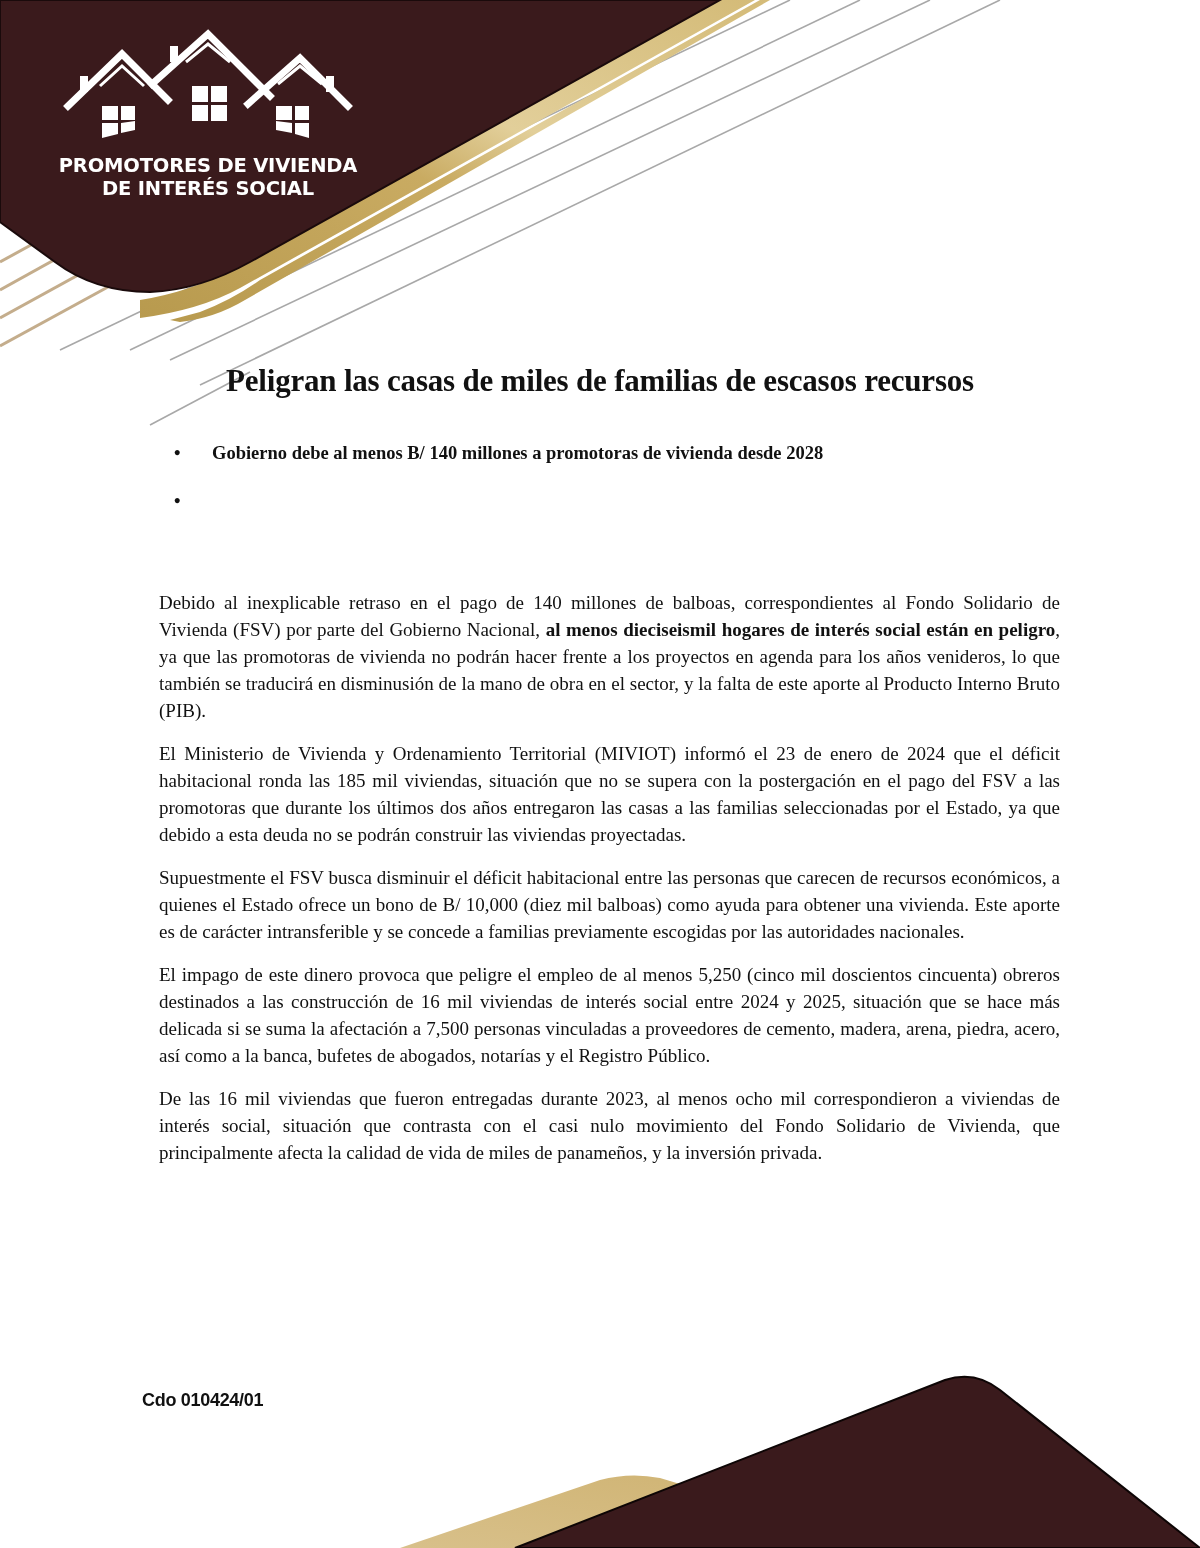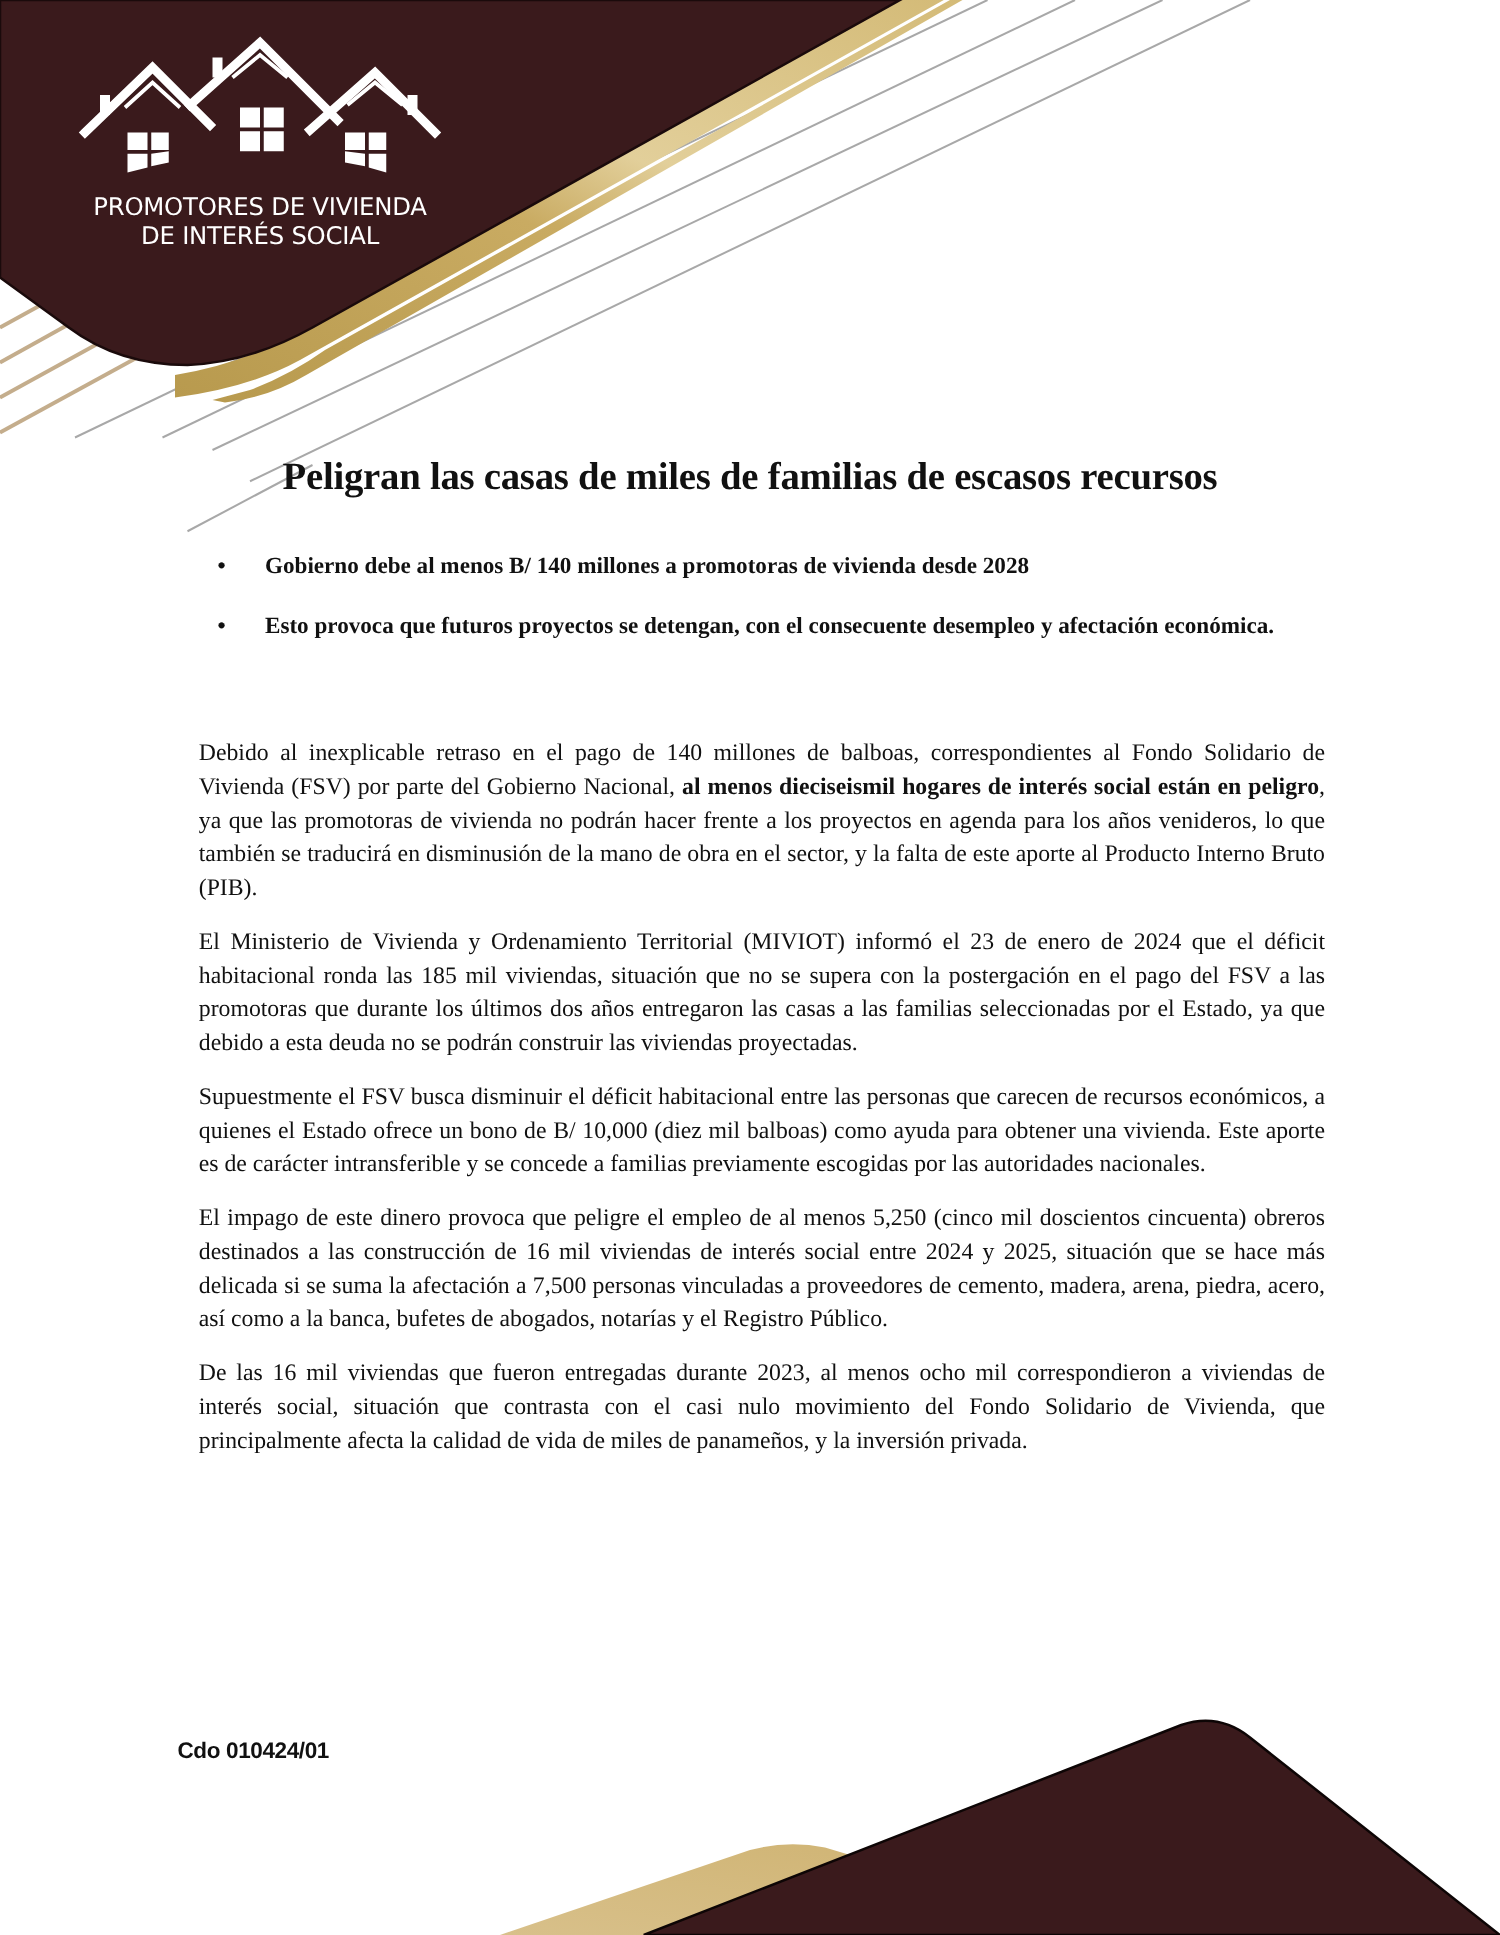--- a/index.html
+++ b/index.html
@@ -1,20 +1,20 @@
 <!DOCTYPE html>
 <html><head>
 <meta charset="utf-8">
 <style>
   html, body { margin:0; padding:0; }
   body { width:1200px; height:1548px; position:relative; background:#ffffff; overflow:hidden; font-family:"Liberation Serif", "DejaVu Serif", serif; color:#111; }
   .deco { position:absolute; left:0; top:0; width:1200px; height:1548px; pointer-events:none; }
   .logo { position:absolute; left:58px; top:26px; width:300px; }
   .logo-svg { display:block; width:296px; height:118px; margin-left:2px; }
-  .logo-text { position:absolute; left:0; top:128px; width:300px; text-align:center; color:#ffffff; font-family:"DejaVu Sans", "Liberation Sans", sans-serif; font-weight:normal; font-size:19.5px; line-height:23px; letter-spacing:-0.2px; }
+  .logo-text { position:absolute; left:0; top:128px; width:300px; text-align:center; color:#ffffff; font-family:"DejaVu Sans", "Liberation Sans", sans-serif; font-weight:bold; font-size:19.5px; line-height:23px; letter-spacing:-0.2px; }
   .title { position:absolute; left:0; width:1200px; top:362px; text-align:center; font-weight:bold; font-size:31px; line-height:38px; letter-spacing:-0.2px; }
   .bullets { position:absolute; left:170px; top:440px; width:880px; margin:0; padding:0; list-style:none; }
   .bullets li { position:relative; padding-left:42px; font-weight:bold; font-size:18.5px; line-height:27px; margin-bottom:21px; }
   .bullets li .dot { position:absolute; left:4px; top:0; }
   .body { position:absolute; left:142px; top:589px; width:918px; }
   .body p { margin:0 0 16px 17px; font-size:19px; line-height:27px; text-align:justify; }
   .ref { position:absolute; left:142px; top:1356px; font-family:"Liberation Sans", "DejaVu Sans", sans-serif; font-weight:bold; font-size:18px; letter-spacing:-0.3px;margin-top:34px; }
 </style>
 </head>
 <body>
@@ -97,21 +97,21 @@
   <div class="logo-text">
     <div>PROMOTORES DE VIVIENDA</div>
     <div>DE INTERÉS SOCIAL</div>
   </div>
 </div>
 
 <h1 class="title" style="margin:0;">Peligran las casas de miles de familias de escasos recursos</h1>
 
 <ul class="bullets">
   <li><span class="dot">•</span><span>Gobierno debe al menos B/ 140 millones a promotoras de vivienda desde 2028</span></li>
-  <li><span class="dot">•</span><span>Esto provoca que futuros proyectos se detengan, con el consecuente desempleo y afectación económica.</span></li>
+  <li><span class="dot">•</span></li>
 </ul>
 
 <div class="body">
   <p><span>Debido al inexplicable retraso en el pago de 140 millones de balboas, correspondientes al Fondo Solidario de Vivienda (FSV) por parte del Gobierno Nacional, </span><b>al menos dieciseismil hogares de interés social están en peligro</b><span>, ya que las promotoras de vivienda no podrán hacer frente a los proyectos en agenda para los años venideros, lo que también se traducirá en disminusión de la mano de obra en el sector, y la falta de este aporte al Producto Interno Bruto (PIB).</span></p>
   <p>El Ministerio de Vivienda y Ordenamiento Territorial (MIVIOT) informó el 23 de enero de 2024 que el déficit habitacional ronda las 185 mil viviendas, situación que no se supera con la postergación en el pago del FSV a las promotoras que durante los últimos dos años entregaron las casas a las familias seleccionadas por el Estado, ya que debido a esta deuda no se podrán construir las viviendas proyectadas.</p>
   <p>Supuestmente el FSV busca disminuir el déficit habitacional entre las personas que carecen de recursos económicos, a quienes el Estado ofrece un bono de B/ 10,000 (diez mil balboas) como ayuda para obtener una vivienda. Este aporte es de carácter intransferible y se concede a familias previamente escogidas por las autoridades nacionales.</p>
   <p>El impago de este dinero provoca que peligre el empleo de al menos 5,250 (cinco mil doscientos cincuenta) obreros destinados a las construcción de 16 mil viviendas de interés social entre 2024 y 2025, situación que se hace más delicada si se suma la afectación a 7,500 personas vinculadas a proveedores de cemento, madera, arena, piedra, acero, así como a la banca, bufetes de abogados, notarías y el Registro Público.</p>
   <p>De las 16 mil viviendas que fueron entregadas durante 2023, al menos ocho mil correspondieron a viviendas de interés social, situación que contrasta con el casi nulo movimiento del Fondo Solidario de Vivienda, que principalmente afecta la calidad de vida de miles de panameños, y la inversión privada.</p>
 </div>
 

